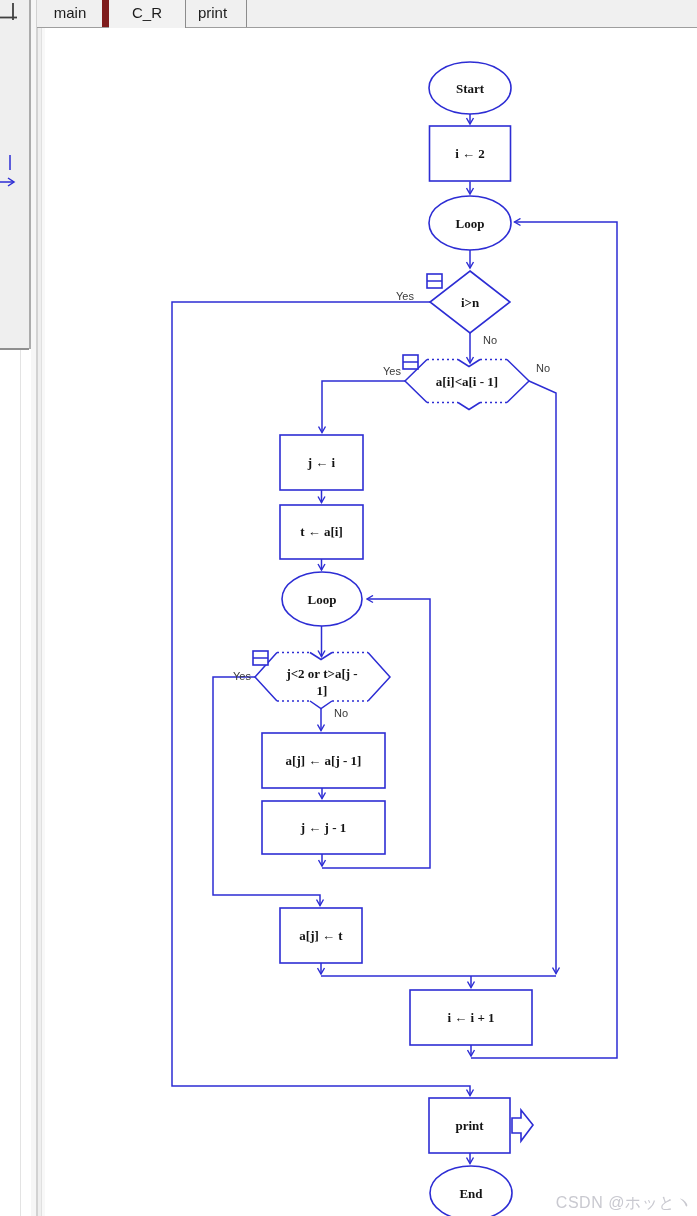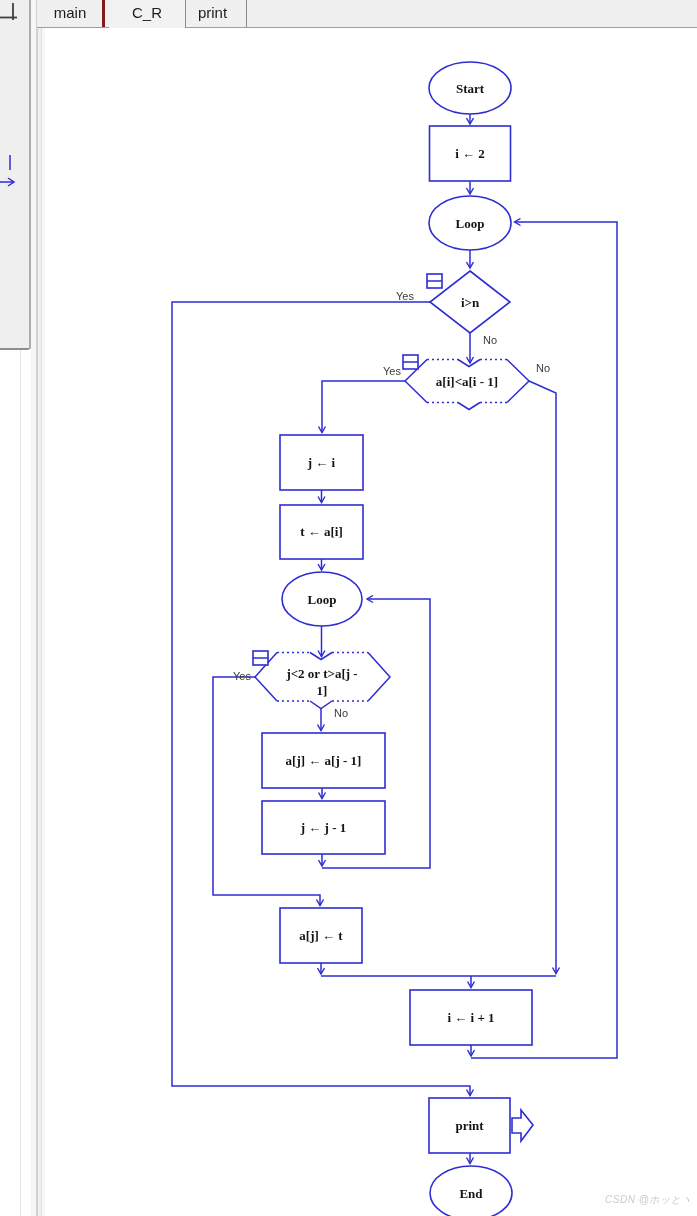--- a/index.html
+++ b/index.html
@@ -27,27 +27,27 @@
   .split-dark{position:absolute;left:29px;top:0;width:2px;height:349px;background:#ababab;z-index:2;}
   .splitter{position:absolute;left:31px;top:0;width:14px;bottom:0;z-index:2;
     background:linear-gradient(to right,#f6f6f6 0 5px,#d2d2d2 5px 7px,#efefef 7px 10px,#e0e0e0 10px 11px,#f8f8f8 11px 14px);}
   .panel-icon{position:absolute;z-index:3;}
 
   
   .tabbar{position:absolute;left:37px;top:0;right:0;height:28px;background:#f0f0f0;z-index:2;}
   .tabline{position:absolute;left:0;right:0;top:27px;height:1px;background:#9e9e9e;}
   .tab{position:absolute;top:0;height:27px;line-height:26px;text-align:center;font-size:15px;
        color:#1c1c1c;cursor:default;}
-  .tab-main{left:1px;width:64px;border-right:3px solid #7f1d1d;}
+  .tab-main{left:1px;width:64px;border-right:7px solid #7f1d1d;}
   .tab-cr{left:72px;width:76px;height:28px;background:#f2f2f2;z-index:3;border-right:1px solid #8c8c8c;}
   .tab-print{left:142px;width:67px;border-right:1px solid #8c8c8c;}
 
   
-  .watermark{position:absolute;right:5px;top:1193px;z-index:4;font-size:10px;
-             color:#c9c9d0;letter-spacing:.5px;font-style:italic;}
+  .watermark{position:absolute;right:5px;top:1193px;z-index:4;font-size:16px;
+             color:#c9c9d0;letter-spacing:.5px;}
 </style>
 </head>
 <body>
 
 <div class="screen">
 
   <div class="canvas"></div>
 
   <svg class="flow" width="697" height="1216" viewBox="0 0 697 1216">
     <defs>

